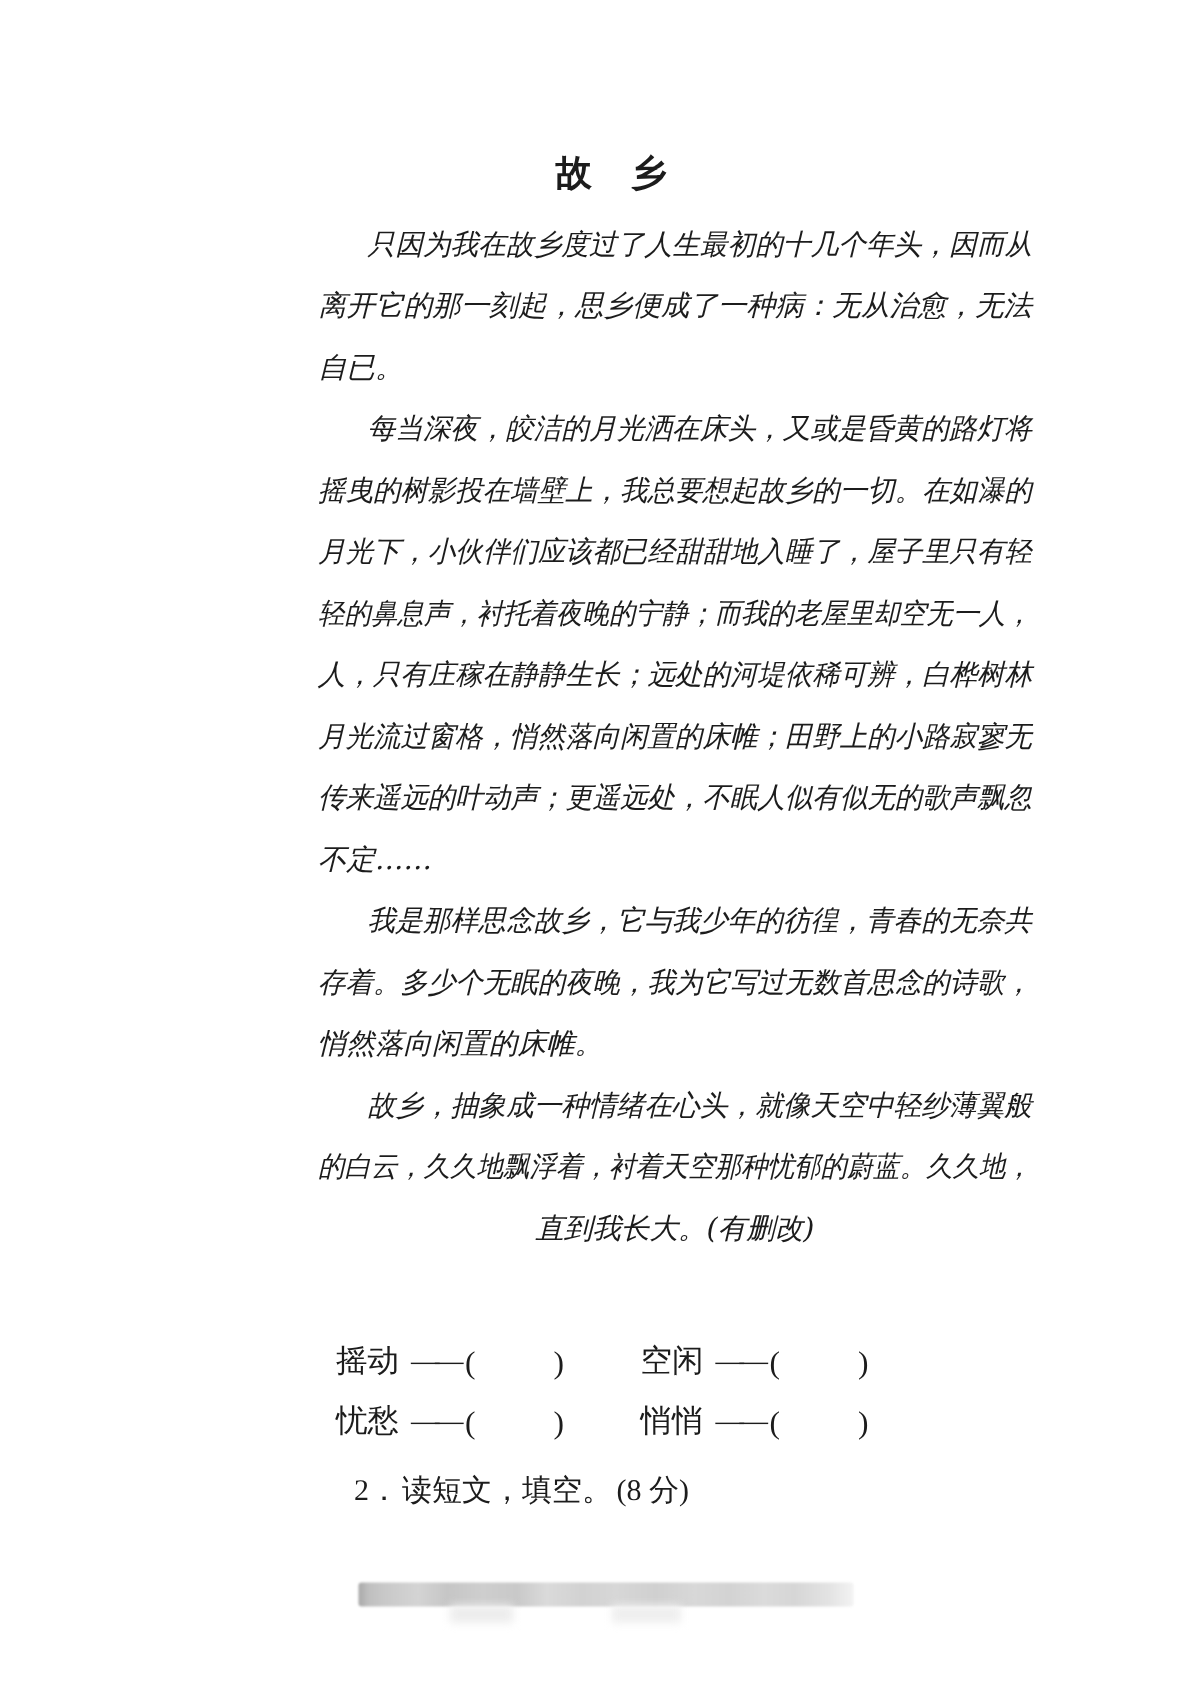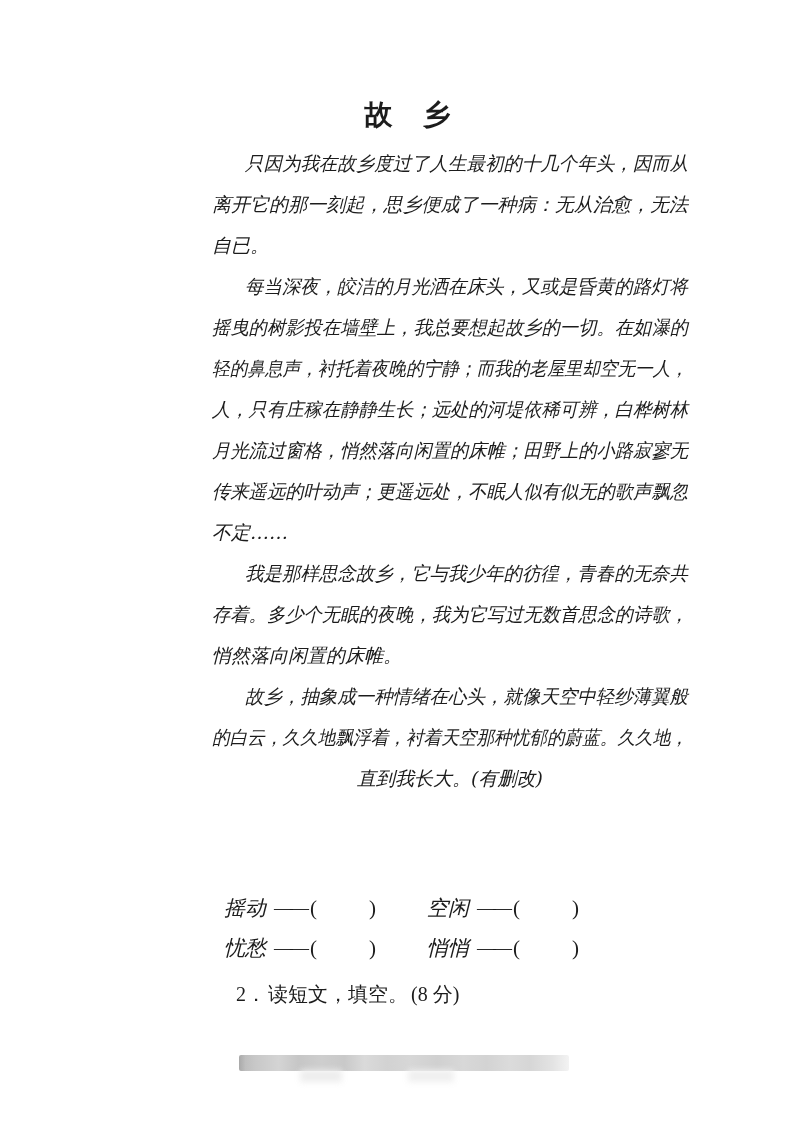--- a/index.html
+++ b/index.html
@@ -11,21 +11,21 @@
     color:#1c1c1c;
   }
   .title{
     position:absolute;
     left:196px;top:101px;width:476px;
     margin:0;
     text-align:center;
     transform:translateX(-26px);
     font-family:"DejaVu Sans","Liberation Sans",sans-serif;
     font-weight:bold;
-    font-size:28px;
+    font-size:24px;
     line-height:28px;
     letter-spacing:1px;
   }
   .passage{
     position:absolute;
     left:212px;top:143px;width:476px;
     font-family:"DejaVu Serif","Liberation Serif",serif;
     font-style:italic;
     font-size:19px;
   }
@@ -66,21 +66,21 @@
     height:40px;line-height:40px;
     display:flex;
   }
   .pair-cell{
     width:203px;
     display:flex;
     align-items:center;
     font-size:21px;
     white-space:nowrap;
   }
-  .pword{font-family:"Liberation Sans","DejaVu Sans",sans-serif;font-style:italic;}
+  .pword{font-family:"Liberation Sans","DejaVu Sans",sans-serif;}
   .dash{
     font-family:"Liberation Serif","DejaVu Serif",serif;
     letter-spacing:-3px;
     margin:0 4px 0 8px;
     font-size:19px;
   }
   .po,.pc{
     font-family:"Liberation Serif","DejaVu Serif",serif;
     font-size:21px;
   }
@@ -110,20 +110,21 @@
 <div class="page">
 
   <h1 class="title">故　乡</h1>
 
   <div class="passage">
       <div class="pline first"><span class="ltext" style="transform: scaleX(0.971429);">只因为我在故乡度过了人生最初的十几个年头，因而从</span></div>
       <div class="pline"><span class="ltext" style="transform: scaleX(1.00211);">离开它的那一刻起，思乡便成了一种病：无从治愈，无法</span></div>
       <div class="pline lastline"><span class="ltext">自已。</span></div>
       <div class="pline first"><span class="ltext" style="transform: scaleX(0.971429);">每当深夜，皎洁的月光洒在床头，又或是昏黄的路灯将</span></div>
       <div class="pline"><span class="ltext" style="transform: scaleX(0.963563);">摇曳的树影投在墙壁上，我总要想起故乡的一切。在如瀑的</span></div>
+      <div class="pline"><span class="ltext" style="transform: scaleX(0.963563);">月光下，小伙伴们应该都已经甜甜地入睡了，屋子里只有轻</span></div>
       <div class="pline"><span class="ltext" style="transform: scaleX(0.927875);">轻的鼻息声，衬托着夜晚的宁静；而我的老屋里却空无一人，</span></div>
       <div class="pline"><span class="ltext" style="transform: scaleX(0.963563);">人，只有庄稼在静静生长；远处的河堤依稀可辨，白桦树林</span></div>
       <div class="pline"><span class="ltext" style="transform: scaleX(0.963563);">月光流过窗格，悄然落向闲置的床帷；田野上的小路寂寥无</span></div>
       <div class="pline"><span class="ltext" style="transform: scaleX(0.963563);">传来遥远的叶动声；更遥远处，不眠人似有似无的歌声飘忽</span></div>
       <div class="pline lastline"><span class="ltext">不定……</span></div>
       <div class="pline first"><span class="ltext" style="transform: scaleX(0.971429);">我是那样思念故乡，它与我少年的彷徨，青春的无奈共</span></div>
       <div class="pline"><span class="ltext" style="transform: scaleX(0.963563);">存着。多少个无眠的夜晚，我为它写过无数首思念的诗歌，</span></div>
       <div class="pline lastline"><span class="ltext">悄然落向闲置的床帷。</span></div>
       <div class="pline first"><span class="ltext" style="transform: scaleX(0.971429);">故乡，抽象成一种情绪在心头，就像天空中轻纱薄翼般</span></div>
       <div class="pline"><span class="ltext" style="transform: scaleX(0.927875);">的白云，久久地飘浮着，衬着天空那种忧郁的蔚蓝。久久地，</span></div>

